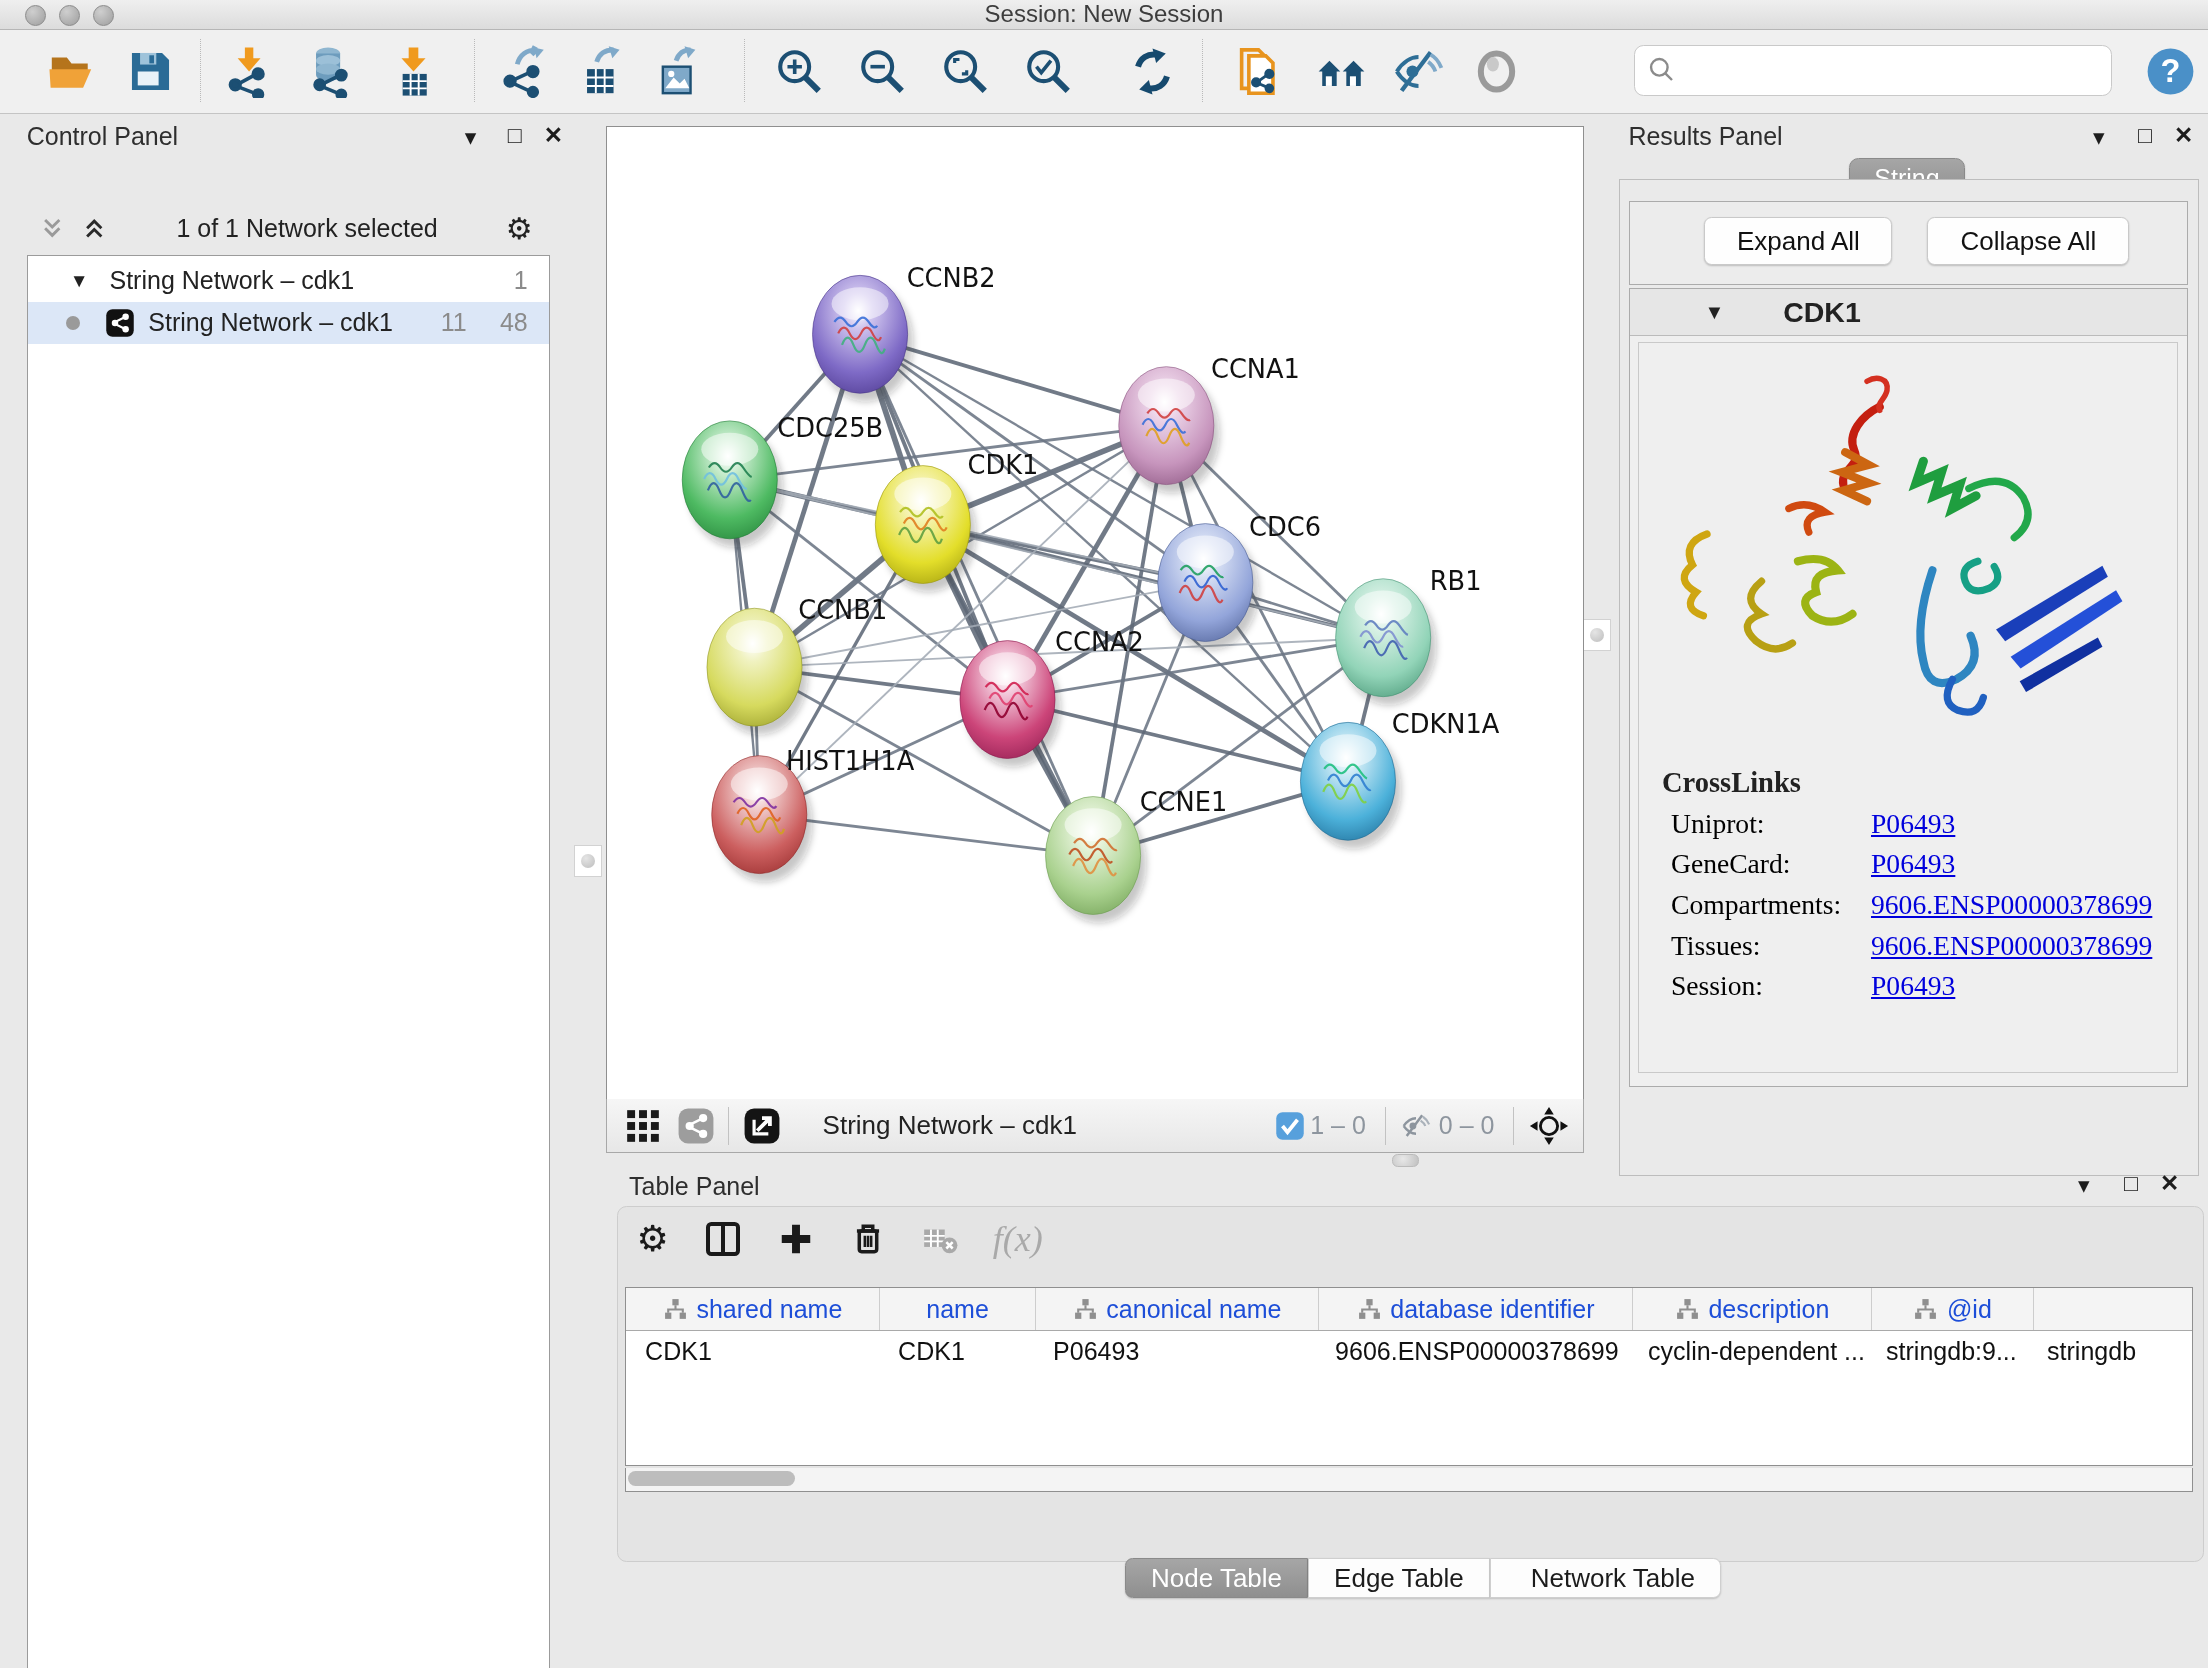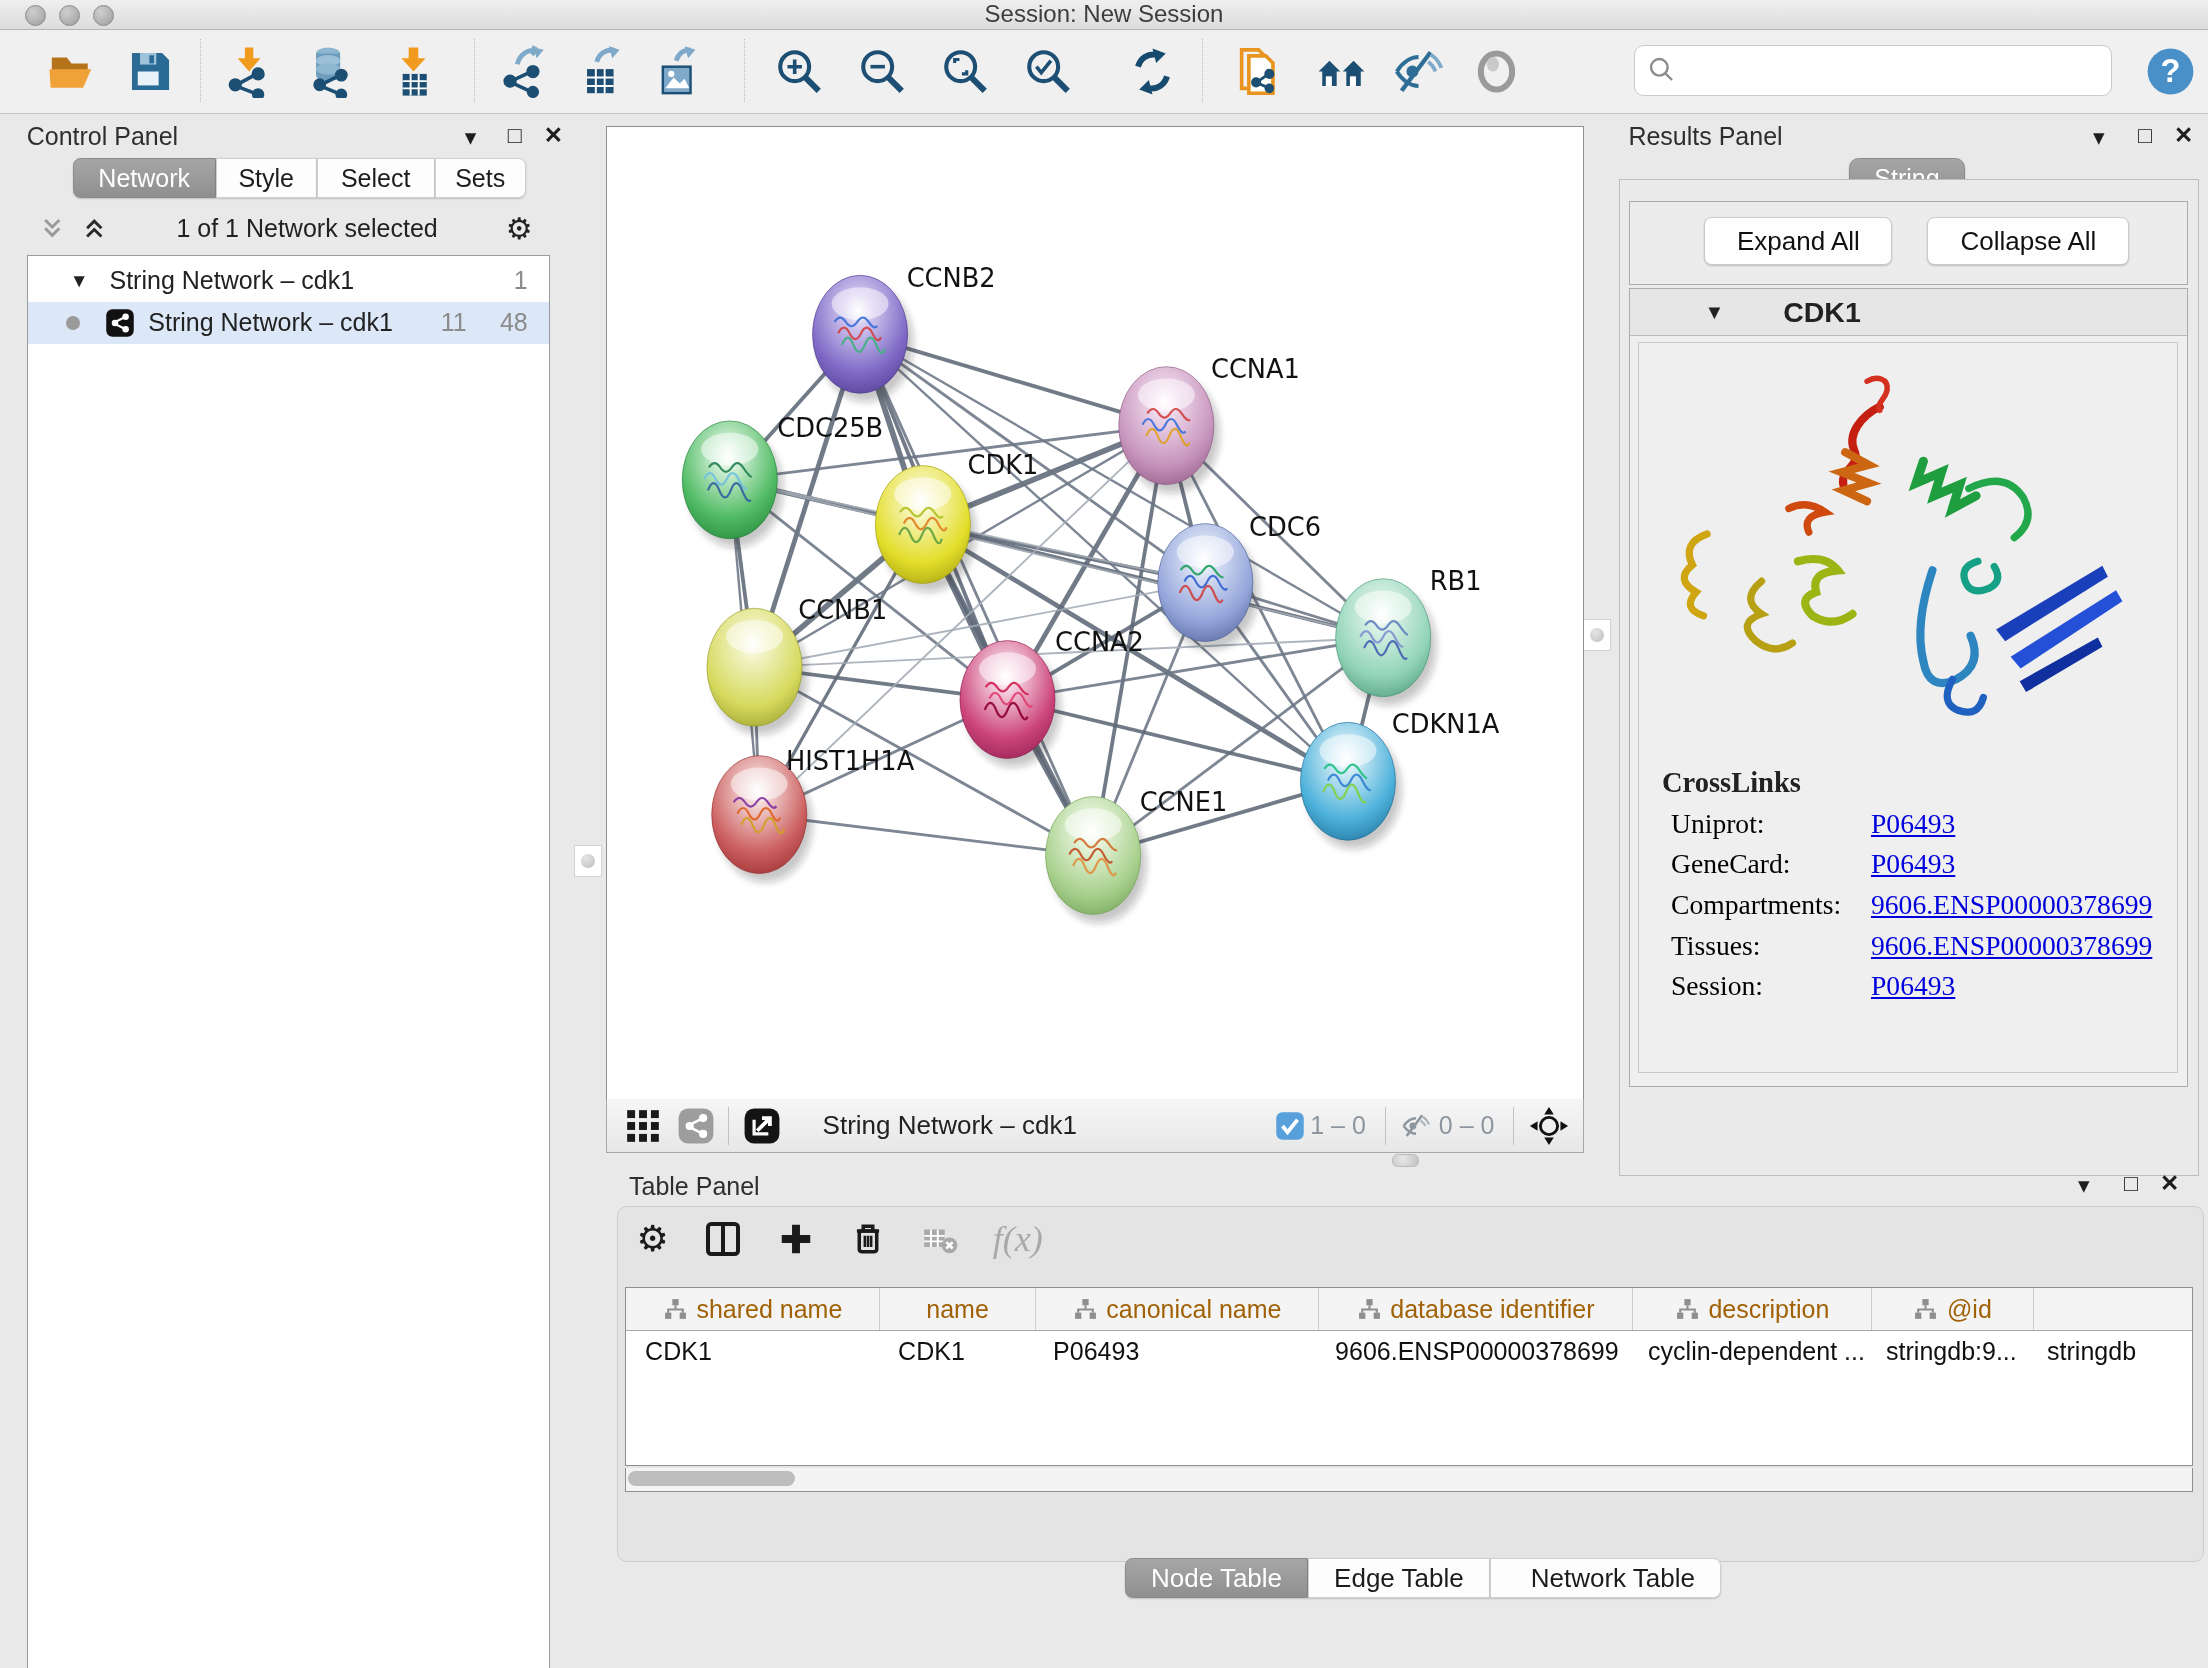--- a/index.html
+++ b/index.html
@@ -62,21 +62,21 @@
   .xl-label{width:200px;color:#000000;}
   .xl-link{color:#0000dd;text-decoration:underline;}
   
   #table-panel{left:606px;top:1164px;width:1603px;height:441px;}
   #tp-container{position:absolute;left:10.5px;top:42px;width:1585px;height:354px;
     background:#e4e4e4;border:1px solid #cdcdcd;border-radius:9.5px;}
   #tp-tablebox{position:absolute;left:7.6px;top:80px;width:1566px;height:177px;
     background:#fff;border:1.9px solid #8f8f8f;overflow:hidden;}
   #thead{display:flex;height:42px;background:#f4f4f4;border-bottom:1px solid #a9a9a9;}
   .th{display:flex;align-items:center;justify-content:center;gap:8.6px;
-     border-right:1px solid #cdcdcd;font-size:25px;color:#a16207;flex:none;}
+     border-right:1px solid #cdcdcd;font-size:25px;color:#1d4ed8;flex:none;}
   #trow{display:flex;height:40px;align-items:center;}
   .td{flex:none;font-size:25px;color:#111;padding-left:19px;box-sizing:border-box;
      white-space:nowrap;overflow:hidden;}
   #hscroll{position:absolute;left:7.6px;top:261px;width:1566px;height:23px;background:#f4f4f4;
      border:1.9px solid #8f8f8f;border-top:none;}
   #hthumb{position:absolute;left:1.9px;top:2.9px;width:167px;height:15px;border-radius:7.6px;background:#bdbdbd;}
   .bottabs{position:absolute;top:394px;display:flex;}
   .bottab{height:38px;padding:0 25px;display:flex;align-items:center;font-size:26px;
      background:#fdfdfd;border:1px solid #cfcfcf;color:#1c1c1c;
      box-shadow:0 1px 1.9px rgba(0,0,0,.18);}
@@ -276,34 +276,20 @@
       </svg>
     </div>
   </div>
 
   <div id="control-panel" class="abs">
     <span class="panel-title abs" style="left:21px;top:5.7px">Control Panel</span>
     <span class="win-ctl abs" style="left:459px;top:7.6px">▾</span>
     <span class="win-ctl abs" style="left:502px;top:5.7px">□</span>
     <span class="win-ctl abs" style="left:538px;top:5.7px;font-weight:bold">✕</span>
 
-    <div class="abs" style="left:67px;top:42px;display:flex">
-      <div class="tabbtn sel" style="width:141px;border-radius:7.6px 0 0 7.6px">
-          <span>Network</span>
-        </div>
-      <div class="tabbtn" style="width:99px">
-          <span>Style</span>
-        </div>
-      <div class="tabbtn" style="width:116px">
-          <span>Select</span>
-        </div>
-      <div class="tabbtn" style="width:89px;border-radius:0 7.6px 7.6px 0">
-          <span>Sets</span>
-        </div>
-    </div>
 
     <div class="abs" style="left:21px;top:91px;width:521px;height:42px;display:flex;align-items:center">
       <svg width="28.5" height="28.5" viewBox="0 0 24 24" style="margin-left:11.4px">
         <path d="M6 5l6 6 6-6M6 12l6 6 6-6" fill="none" stroke="#9a9a9a" stroke-width="2.4"></path>
       </svg>
       <svg width="28.5" height="28.5" viewBox="0 0 24 24" style="margin-left:13.3px">
         <path d="M6 19l6-6 6 6M6 12l6-6 6 6" fill="none" stroke="#2a2a2a" stroke-width="2.4"></path>
       </svg>
       <span style="flex:1;text-align:center;font-size:25px">1 of 1 Network selected</span>
       <span style="font-size:30px;margin-right:15px;color:#222">⚙</span>

